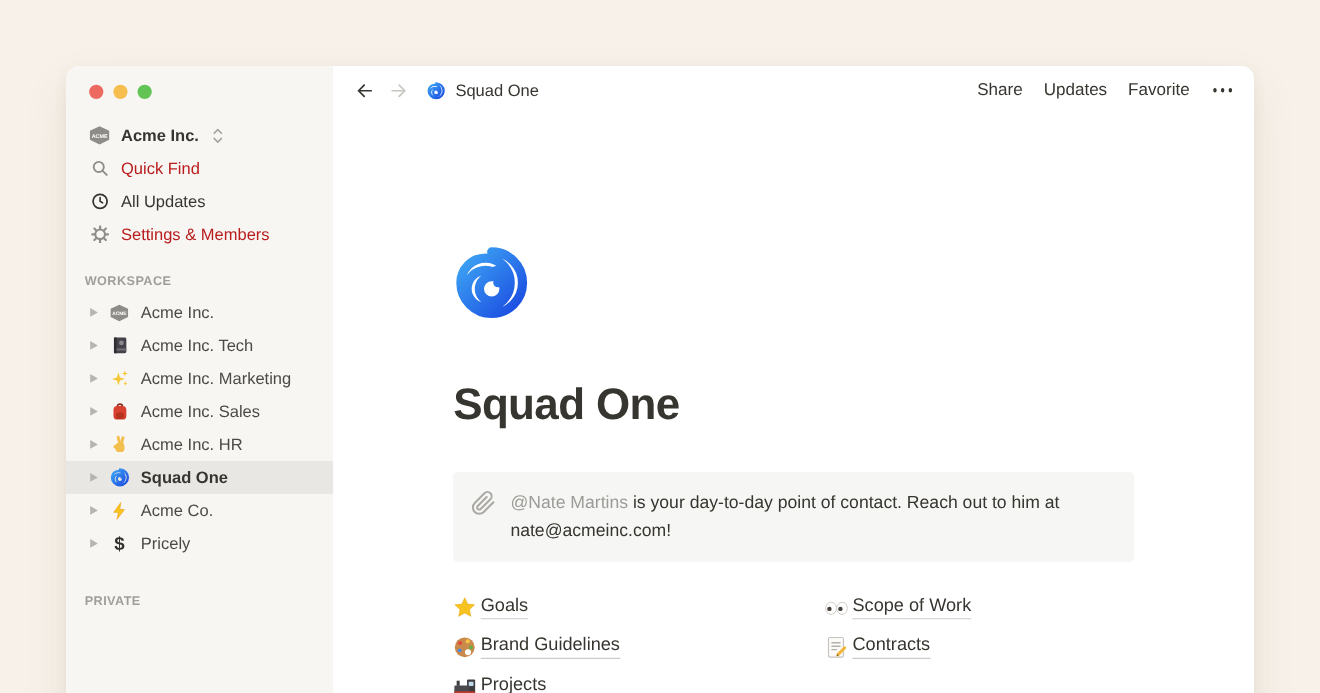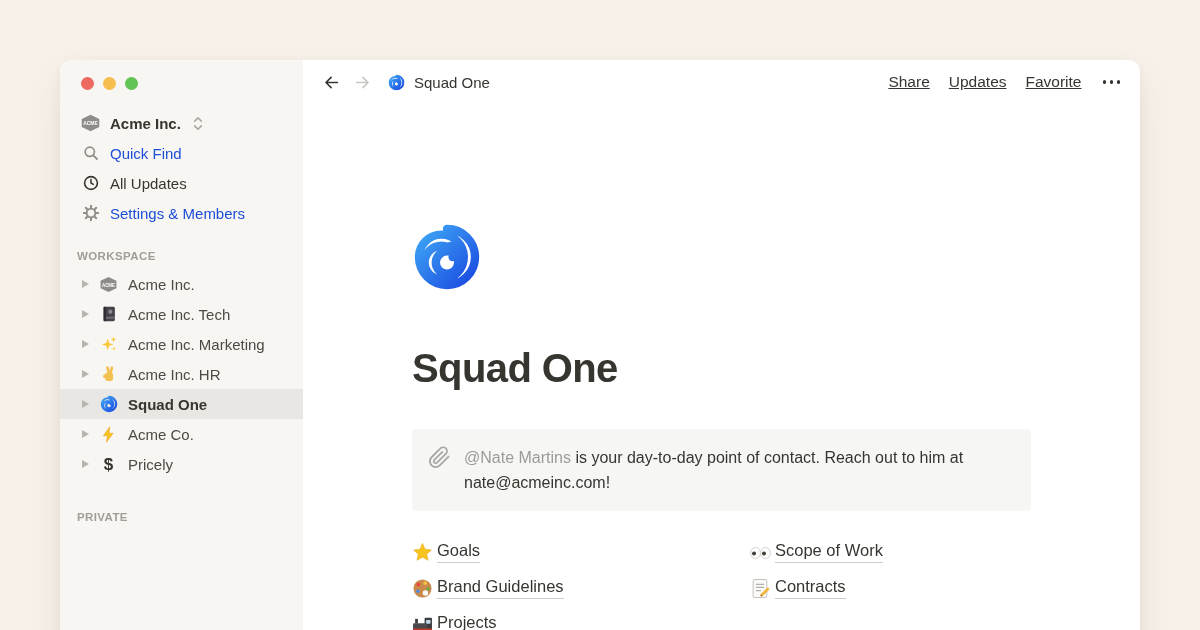--- a/index.html
+++ b/index.html
@@ -40,21 +40,21 @@
     display:flex; align-items:center; gap:9px;
     height:30px; padding:0 14px 0 20px;
     font-weight:bold; color:#37352F;
     cursor:pointer;
   }
   .sb-switcher .chev { margin-left:2px; }
 
   .sb-row {
     display:flex; align-items:center; gap:11px;
     height:30px; padding:0 14px 0 23px;
-    color:#1d4ed8; cursor:pointer;
+    color:#b91c1c; cursor:pointer;
   }
   .sb-row.dark { color:#37352F; }
 
   .sb-section-title {
     padding:0 14px 0 17px;
     margin-top:22px; margin-bottom:7px;
     font-size:11.5px; font-weight:bold; letter-spacing:0.4px;
     color:#9F9E99;
   }
   .sb-section-title.private { margin-top:32px; }
@@ -80,21 +80,21 @@
   .main { flex:1; display:flex; flex-direction:column; background:#FFFFFF; }
 
   .topbar {
     height:44px; flex-shrink:0;
     display:flex; align-items:center;
     padding:0 18px 0 19px;
     font-size:15px;
   }
   .nav-arrows { display:flex; align-items:center; gap:12px; margin-right:16px; }
   .crumb { display:flex; align-items:center; gap:9px; color:#37352F; cursor:pointer; }
-  .topbar-actions { margin-left:auto; display:flex; align-items:center; gap:19px; font-size:15.5px;text-decoration:underline; }
+  .topbar-actions { margin-left:auto; display:flex; align-items:center; gap:19px; font-size:15.5px; }
   .topbar-actions .action { cursor:pointer; color:#37352F; }
   .more-dots { display:flex; gap:3.5px; align-items:center; cursor:pointer; padding:4px 2px; }
   .more-dots i { width:3.5px; height:3.5px; border-radius:50%; background:#37352F; }
 
   .page { flex:1; overflow:hidden; }
   .page-inner { width:619px; margin:0 auto; }
 
   .page-icon { margin-top:118px; width:70px; height:70px; cursor:pointer; }
 
   .page-title {
@@ -227,20 +227,31 @@
       <span class="ws-icon">
           <svg width="18" height="18" viewBox="0 0 20 20">
         <path d="M8.5 4 L10.1 9 L15 10.5 L10.1 12 L8.5 17 L6.9 12 L2 10.5 L6.9 9 Z" fill="#F8C83A"></path>
         <path d="M15 2 l0.8 2.2 2.2 0.8 -2.2 0.8 -0.8 2.2 -0.8 -2.2 -2.2 -0.8 2.2 -0.8 Z" fill="#F8C83A"></path>
         <path d="M15.5 13 l0.6 1.6 1.6 0.6 -1.6 0.6 -0.6 1.6 -0.6 -1.6 -1.6 -0.6 1.6 -0.6 Z" fill="#F8C83A"></path>
       </svg>
         </span>
       <span>Acme Inc. Marketing</span>
     </div>
 
+    <div class="ws-row">
+      <span class="toggle"></span>
+      <span class="ws-icon">
+          <svg width="18" height="18" viewBox="0 0 20 20">
+        <path d="M7.5 5c0-3 5-3 5 0" fill="none" stroke="#8C2B20" stroke-width="1.8"></path>
+        <rect x="3.5" y="4.5" width="13" height="13.8" rx="4" fill="#D8402F"></rect>
+        <rect x="6" y="11" width="8" height="6.6" rx="2.4" fill="#B5321F"></rect>
+      </svg>
+        </span>
+      <span>Acme Inc. Sales</span>
+    </div>
 
     <div class="ws-row">
       <span class="toggle"></span>
       <span class="ws-icon">
           <svg width="18" height="18" viewBox="0 0 20 20">
         <rect x="7.6" y="1.2" width="3" height="10" rx="1.5" fill="#F3C04F" transform="rotate(-14 9.1 6.2)"></rect>
         <rect x="10.8" y="1.6" width="3" height="9.4" rx="1.5" fill="#F3C04F" transform="rotate(15 12.3 6.3)"></rect>
         <rect x="5.6" y="8.4" width="9" height="9.4" rx="3.4" fill="#F3C04F"></rect>
         <circle cx="5.6" cy="12.4" r="2.1" fill="#F3C04F"></circle>
       </svg>

